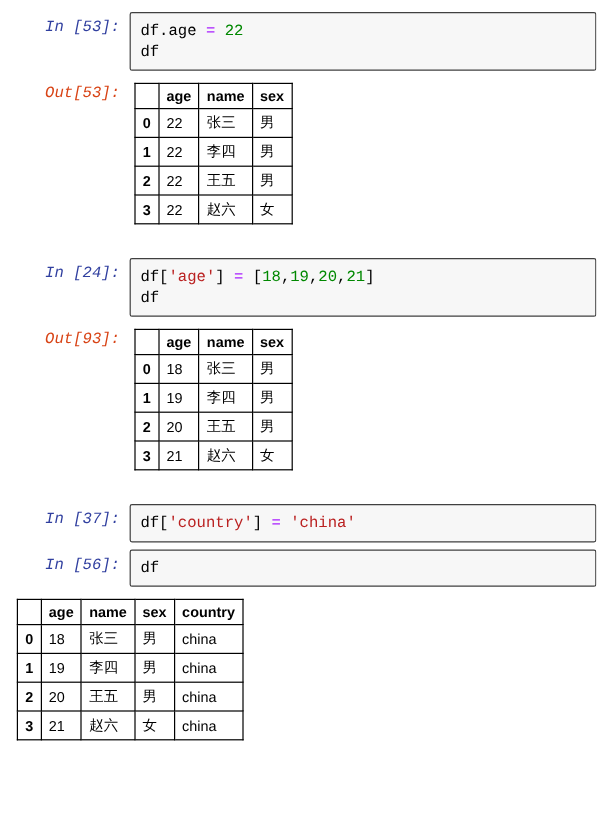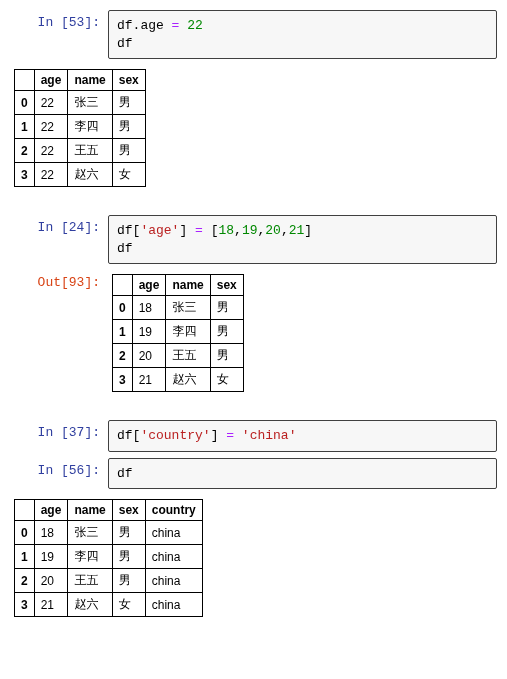--- a/index.html
+++ b/index.html
@@ -14,20 +14,21 @@
   align-items: flex-start;
   margin-bottom: 6px;
 }
 .prompt {
   min-width: 90px;
   text-align: right;
   padding: 5px 8px 0 0;
   font-family: Menlo, Monaco, "Courier New", monospace;
   font-size: 13px;
   white-space: nowrap;
+  font-style: italic;
 }
 .in-prompt { color: #303F9F; }
 .out-prompt { color: #D84315; }
 .code-area {
   flex: 1;
   background: #f7f7f7;
   border: 1px solid #404040;
   border-radius: 2px;
   padding: 6px 8px;
   font-family: Menlo, Monaco, "Courier New", monospace;
@@ -67,20 +68,21 @@
 </style>
 </head>
 <body>
 
 <div class="cell">
   <div class="prompt in-prompt">In [53]:</div>
   <div class="code-area"><span class="tok-var">df.age </span><span class="tok-op">= </span><span class="tok-num">22</span>
 <span class="tok-var">df</span></div>
 </div>
 <div class="cell">
+  <div class="prompt out-prompt">Out[53]:</div>
   <div class="output-area">
     <table class="df">
       <tbody>
           <tr>
         <th class="corner"></th>
         <th>age</th>
         <th>name</th>
         <th>sex</th>
       </tr>
       <tr>

